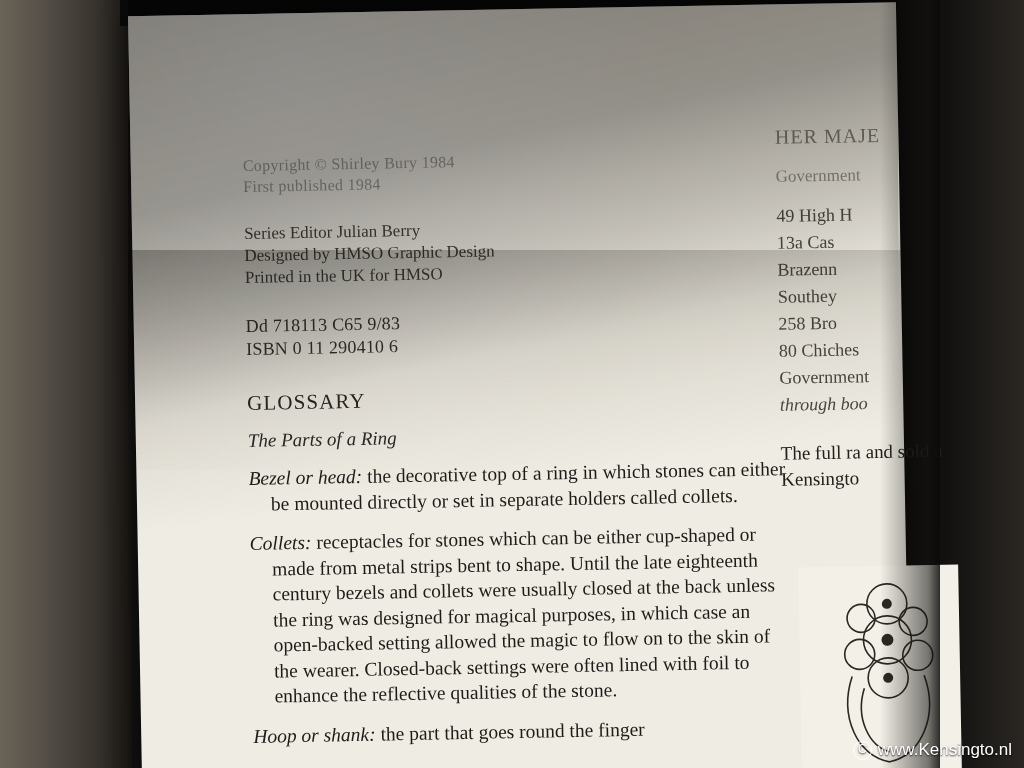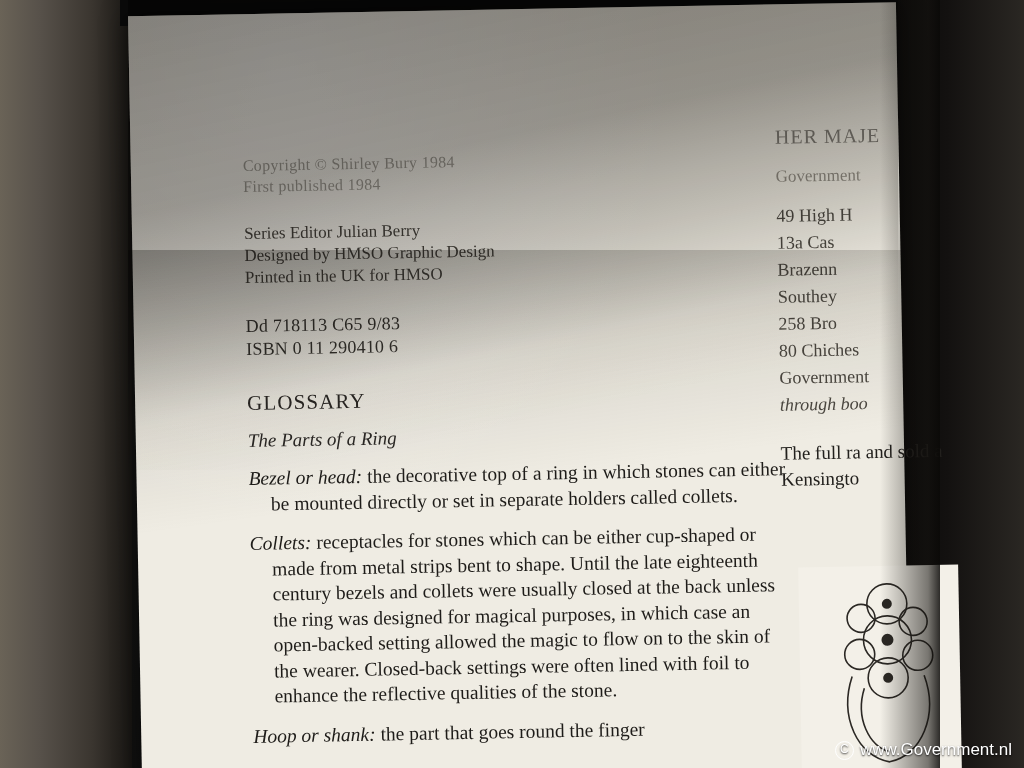--- a/index.html
+++ b/index.html
@@ -306,16 +306,16 @@
       </g>
     </svg>
   </div>
 
   <div class="page-shadow"></div>
   <div class="page-shadow2"></div>
   <div class="gutter-shade"></div>
 
   <div class="watermark">
     <span class="c">C</span>
-    <span>www.Government.nl</span>
+    <span>www.Kensingto.nl</span>
   </div>
 
 </div>
 
 </body></html>

